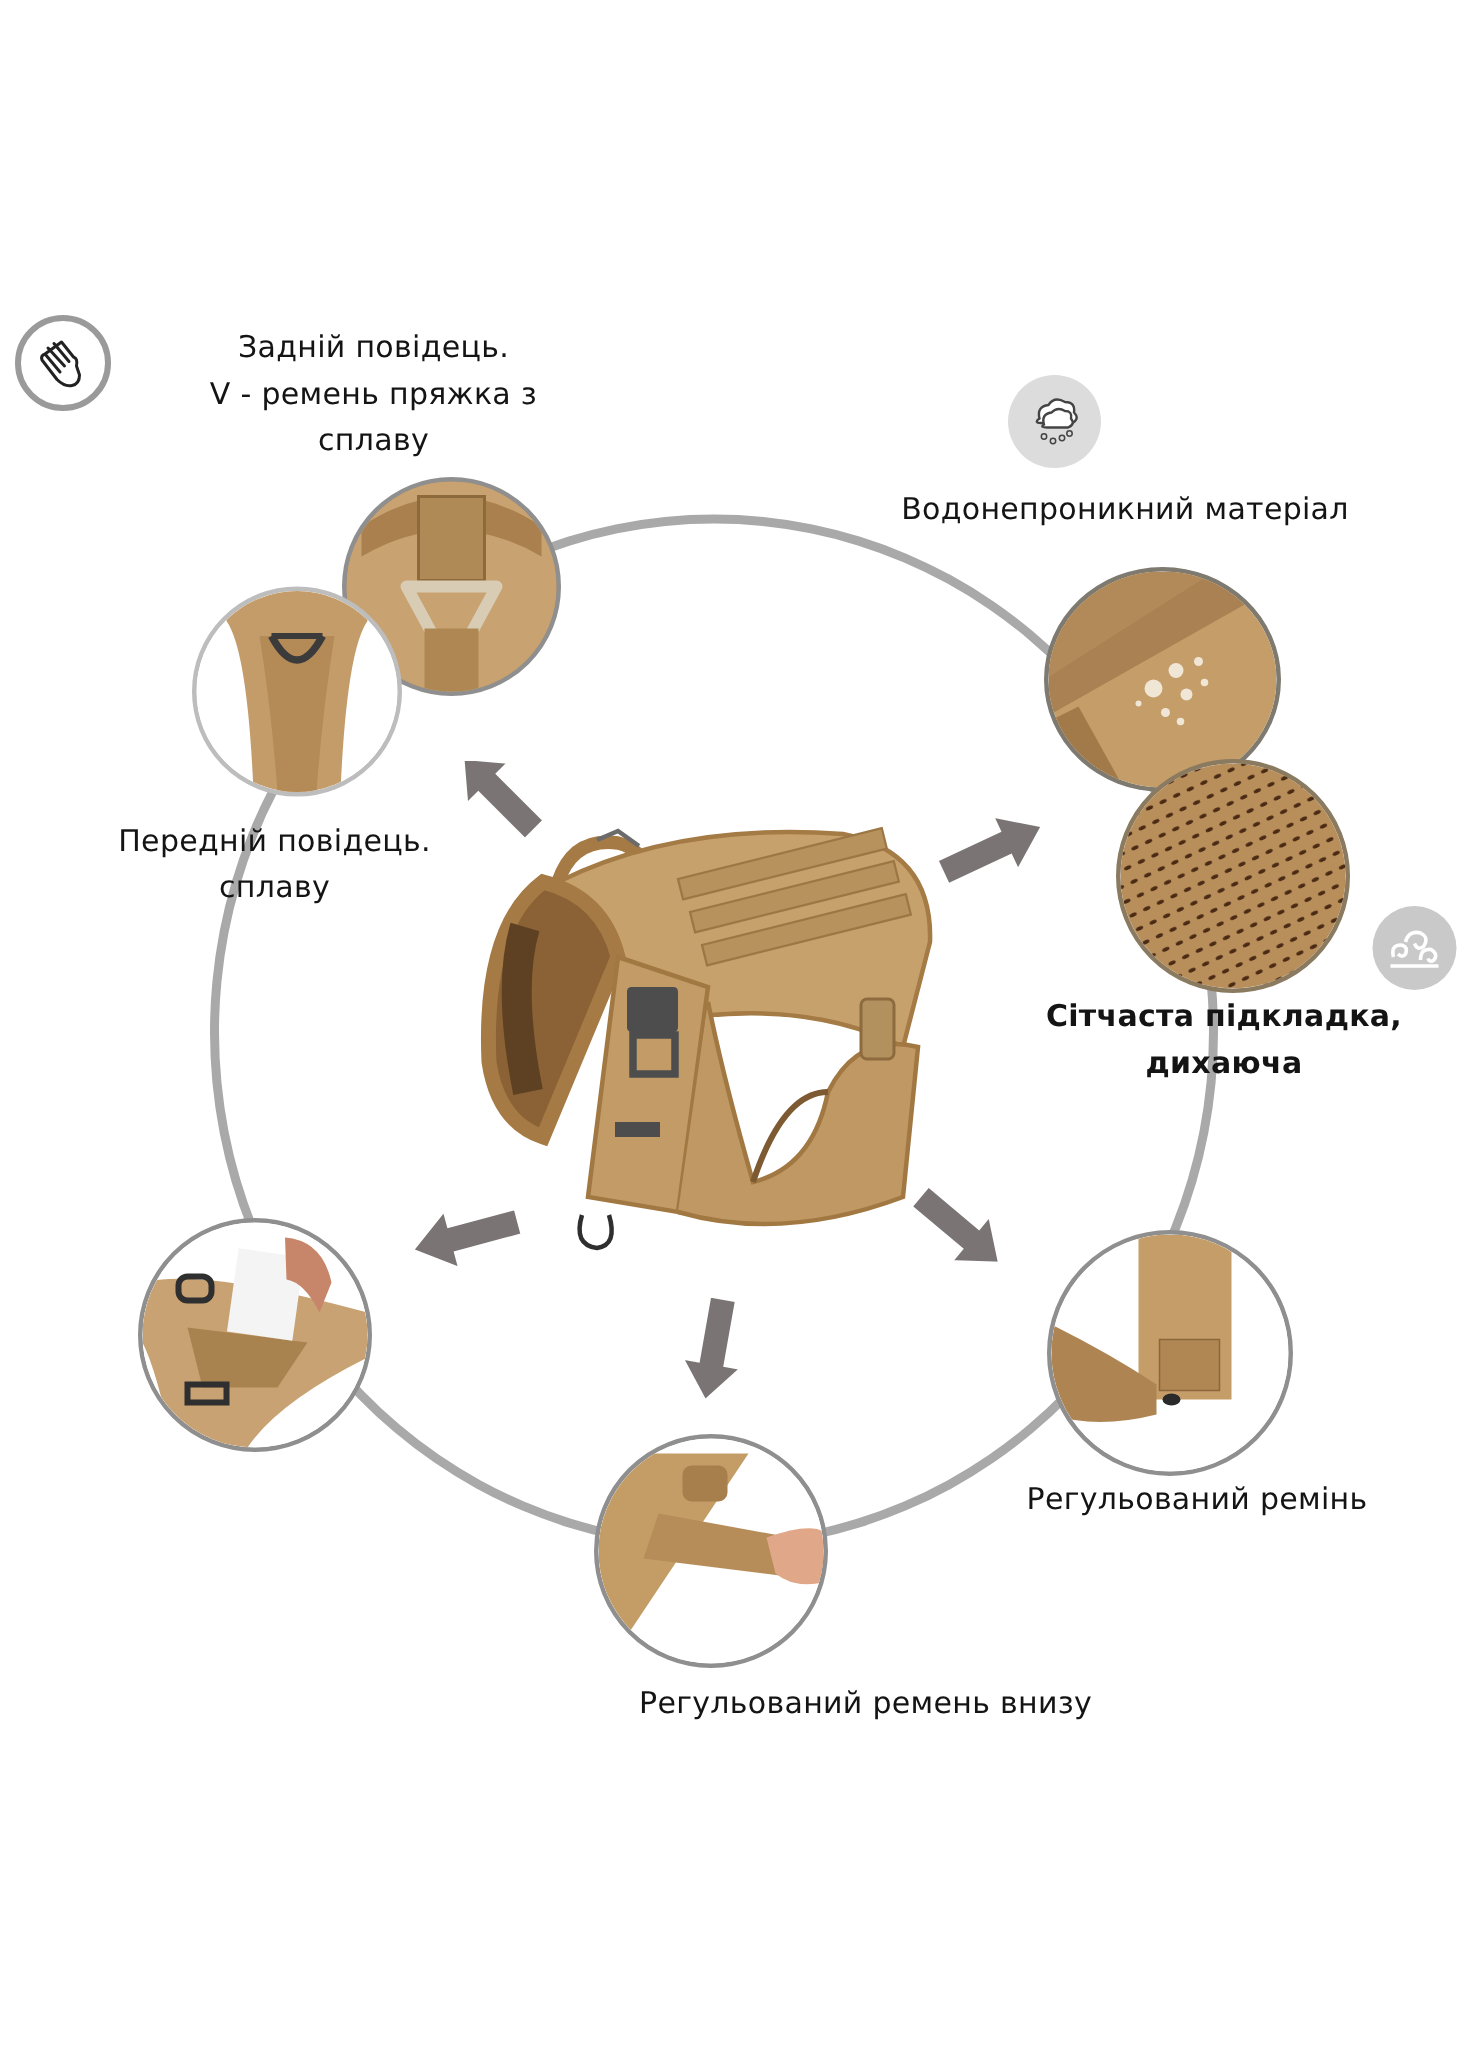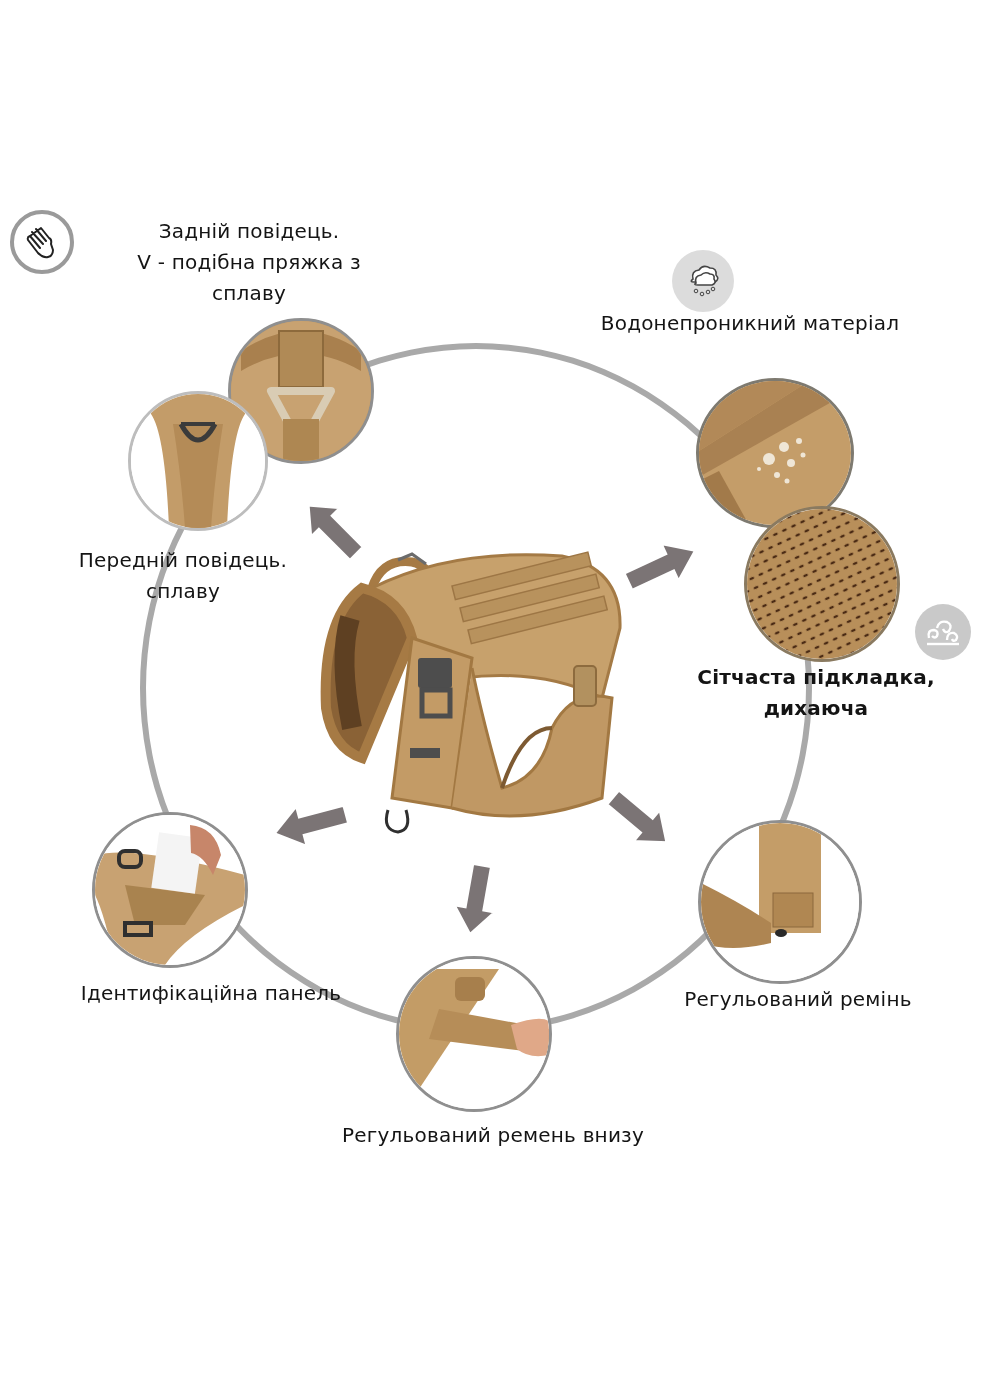--- a/index.html
+++ b/index.html
@@ -18,35 +18,35 @@
 
 <div class="ring" style="left:140px; top:343px; width:672px; height:690px;"></div>
 
 <div class="icon-circle" style="left:10px; top:210px; width:64px; height:64px; background:#ffffff; border:4px solid #9a9a9a; box-sizing:border-box;">
   <svg width="40" height="40" viewBox="0 0 40 40">
     <path d="M8 14 L18 26 M10 10 L21 22 M14 7 L24 19 M19 6 L27 16 Q30 17 29 22 L31 28 Q31 34 26 35 Q21 36 16 31 L6 18 Q5 15 8 14 Z" fill="#fff" stroke="#222" stroke-width="2" stroke-linejoin="round" stroke-linecap="round"></path>
   </svg>
 </div>
 <div class="label" style="left:84px; top:216px; width:330px;">
   <span>Задній повідець.</span>
-  <span>V - подібна пряжка з</span>
+  <span>V - ремень пряжка з</span>
   <span>сплаву</span>
 </div>
 
 <div class="icon-circle" style="left:672px; top:250px; width:62px; height:62px;">
   <svg width="44" height="44" viewBox="0 0 44 44">
     <path d="M12 20 Q10 12 18 11 Q22 5 29 9 Q36 9 35 16 Q39 20 34 23 L13 23 Q8 23 12 20 Z" fill="#fff" stroke="#444" stroke-width="1.6"></path>
     <path d="M15 24 Q13 17 20 16 Q24 12 29 15 Q34 15 33 20 Q36 24 31 26 L17 26 Q12 26 15 24 Z" fill="#fff" stroke="#444" stroke-width="1.6"></path>
     <circle cx="15" cy="32" r="1.8" fill="none" stroke="#444"></circle>
     <circle cx="21" cy="35" r="1.8" fill="none" stroke="#444"></circle>
     <circle cx="27" cy="33" r="1.8" fill="none" stroke="#444"></circle>
     <circle cx="32" cy="30" r="1.8" fill="none" stroke="#444"></circle>
   </svg>
 </div>
-<div class="label" style="left:522px; top:308px; width:456px;">
+<div class="label" style="left:522px; top:324px; width:456px;">
   <span>Водонепроникний матеріал</span>
 </div>
 
 <div class="label" style="left:0px; top:545px; width:316px;margin-left:25px;">
   <span>Передній повідець.</span>
   <span>сплаву</span>
 </div>
 
 <div class="icon-circle" style="left:915px; top:604px; width:56px; height:56px; background:#c9c9c9;">
   <svg width="44" height="40" viewBox="0 0 44 40">
@@ -55,28 +55,27 @@
     <path d="M26 28 Q26 20 33 21 Q38 24 35 28 Q32 30 31 27" fill="none" stroke="#fff" stroke-width="2.4"></path>
     <path d="M6 32 L38 32" stroke="#fff" stroke-width="2.4"></path>
   </svg>
 </div>
 <div class="label" style="left:656px; top:662px; width:320px;font-weight:bold;">
   <span>Сітчаста підкладка,</span>
   <span>дихаюча</span>
 </div>
 
 <div class="label" style="left:14px; top:978px; width:394px;">
-  <span>Ідентифікаційна панель</span>
 </div>
 
 <div class="label" style="left:616px; top:984px; width:364px;">
   <span>Регульований ремінь</span>
 </div>
 
-<div class="label" style="left:258px; top:1120px; width:470px;">
+<div class="label" style="left:258px; top:1120px; width:470px;text-align:right;">
   <span>Регульований ремень внизу</span>
 </div>
 
 <div class="photo" style="left:228px; top:318px; width:146px; height:146px; background:#c19a66;">
   <svg width="140" height="140" viewBox="0 0 140 140">
     <rect x="0" y="0" width="140" height="140" fill="#c8a271"></rect>
     <path d="M10 30 Q70 -10 130 30 L130 50 Q70 15 10 50 Z" fill="#a9804e"></path>
     <rect x="48" y="10" width="44" height="56" fill="#b08a56" stroke="#8d6a3c" stroke-width="2"></rect>
     <path d="M40 70 L100 70 L74 118 L66 118 Z" fill="none" stroke="#d9ccb4" stroke-width="8" stroke-linejoin="round"></path>
     <rect x="52" y="98" width="36" height="42" fill="#ae8752"></rect>

